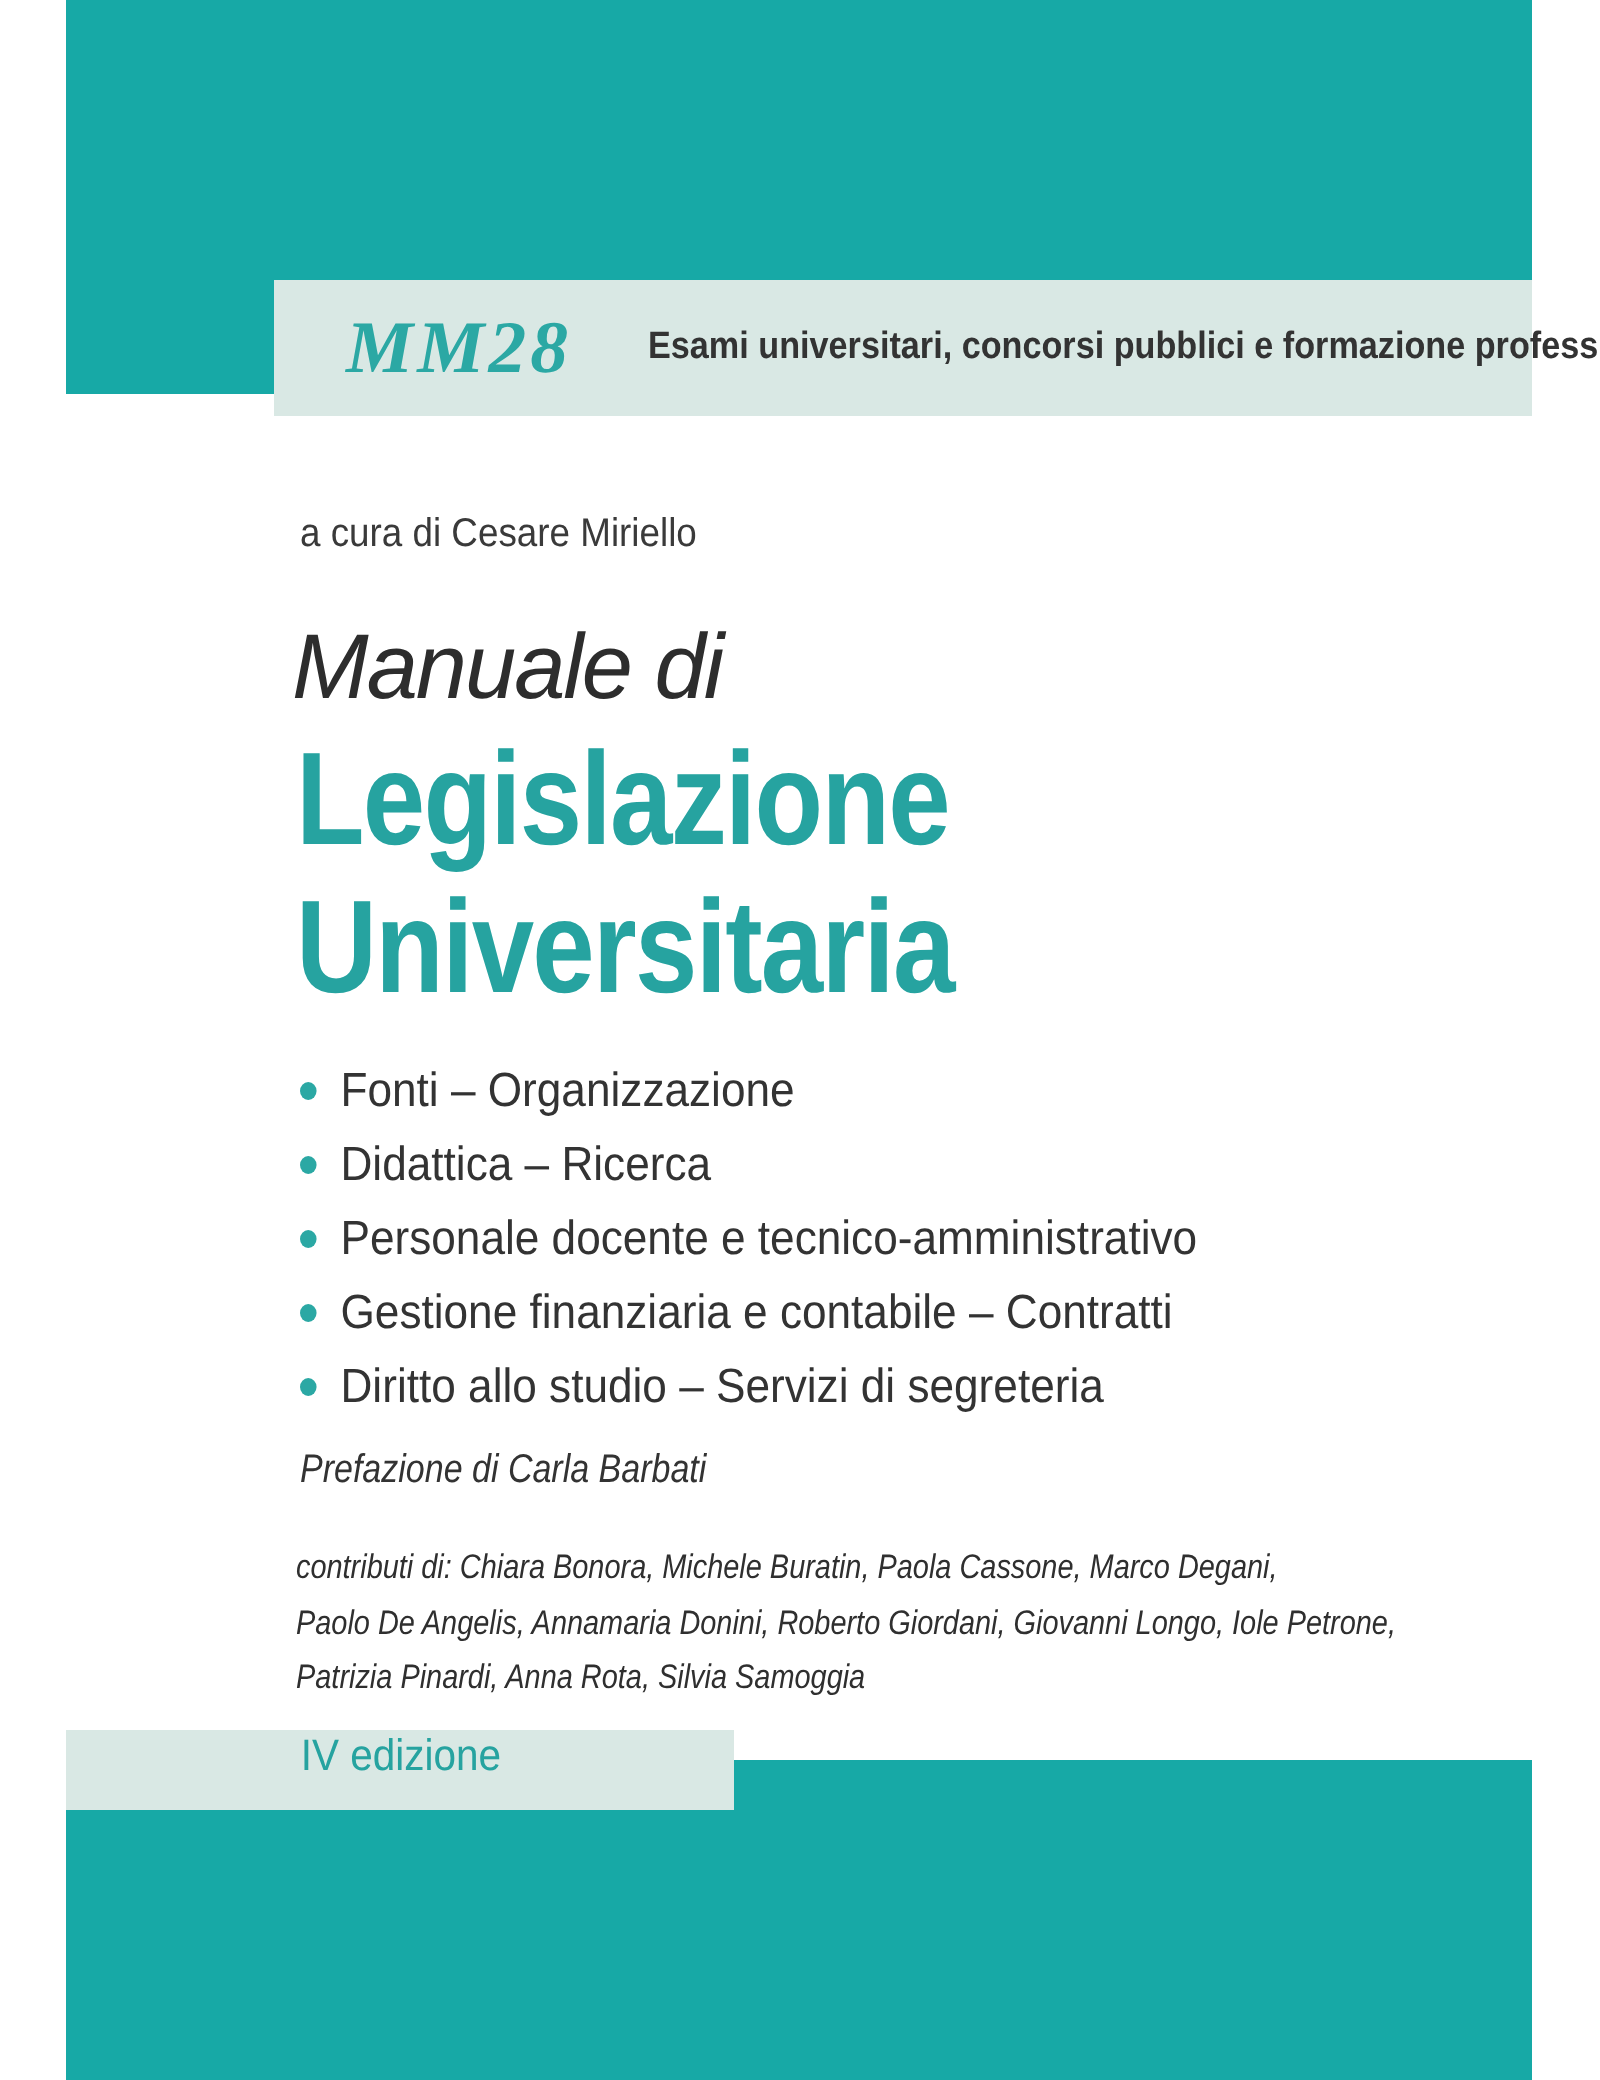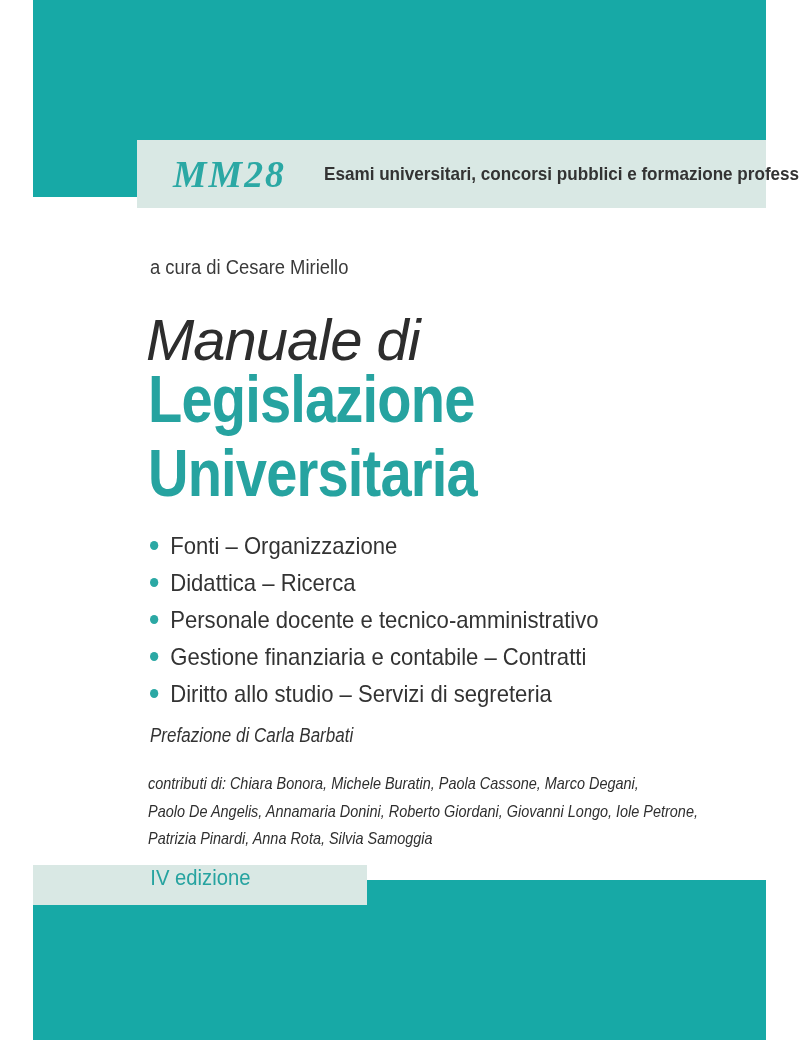--- a/index.html
+++ b/index.html
@@ -65,21 +65,21 @@
     left: 150px; top: 256px;
     font-size: 20px;
     color: #3a3a3a;
     transform: scaleX(0.92);
     transform-origin: left top;
     white-space: nowrap;
   }
   .title-prefix {
     position: absolute;
     left: 146px; top: 306px;
-    font-size: 58px;
+    font-size: 46px;
     font-style: italic;
     color: #2d2d2d;
     letter-spacing: -1px;
     white-space: nowrap;
   }
   .title-main {
     position: absolute;
     left: 148px; top: 362px;
     font-size: 66px;
     font-weight: bold;

